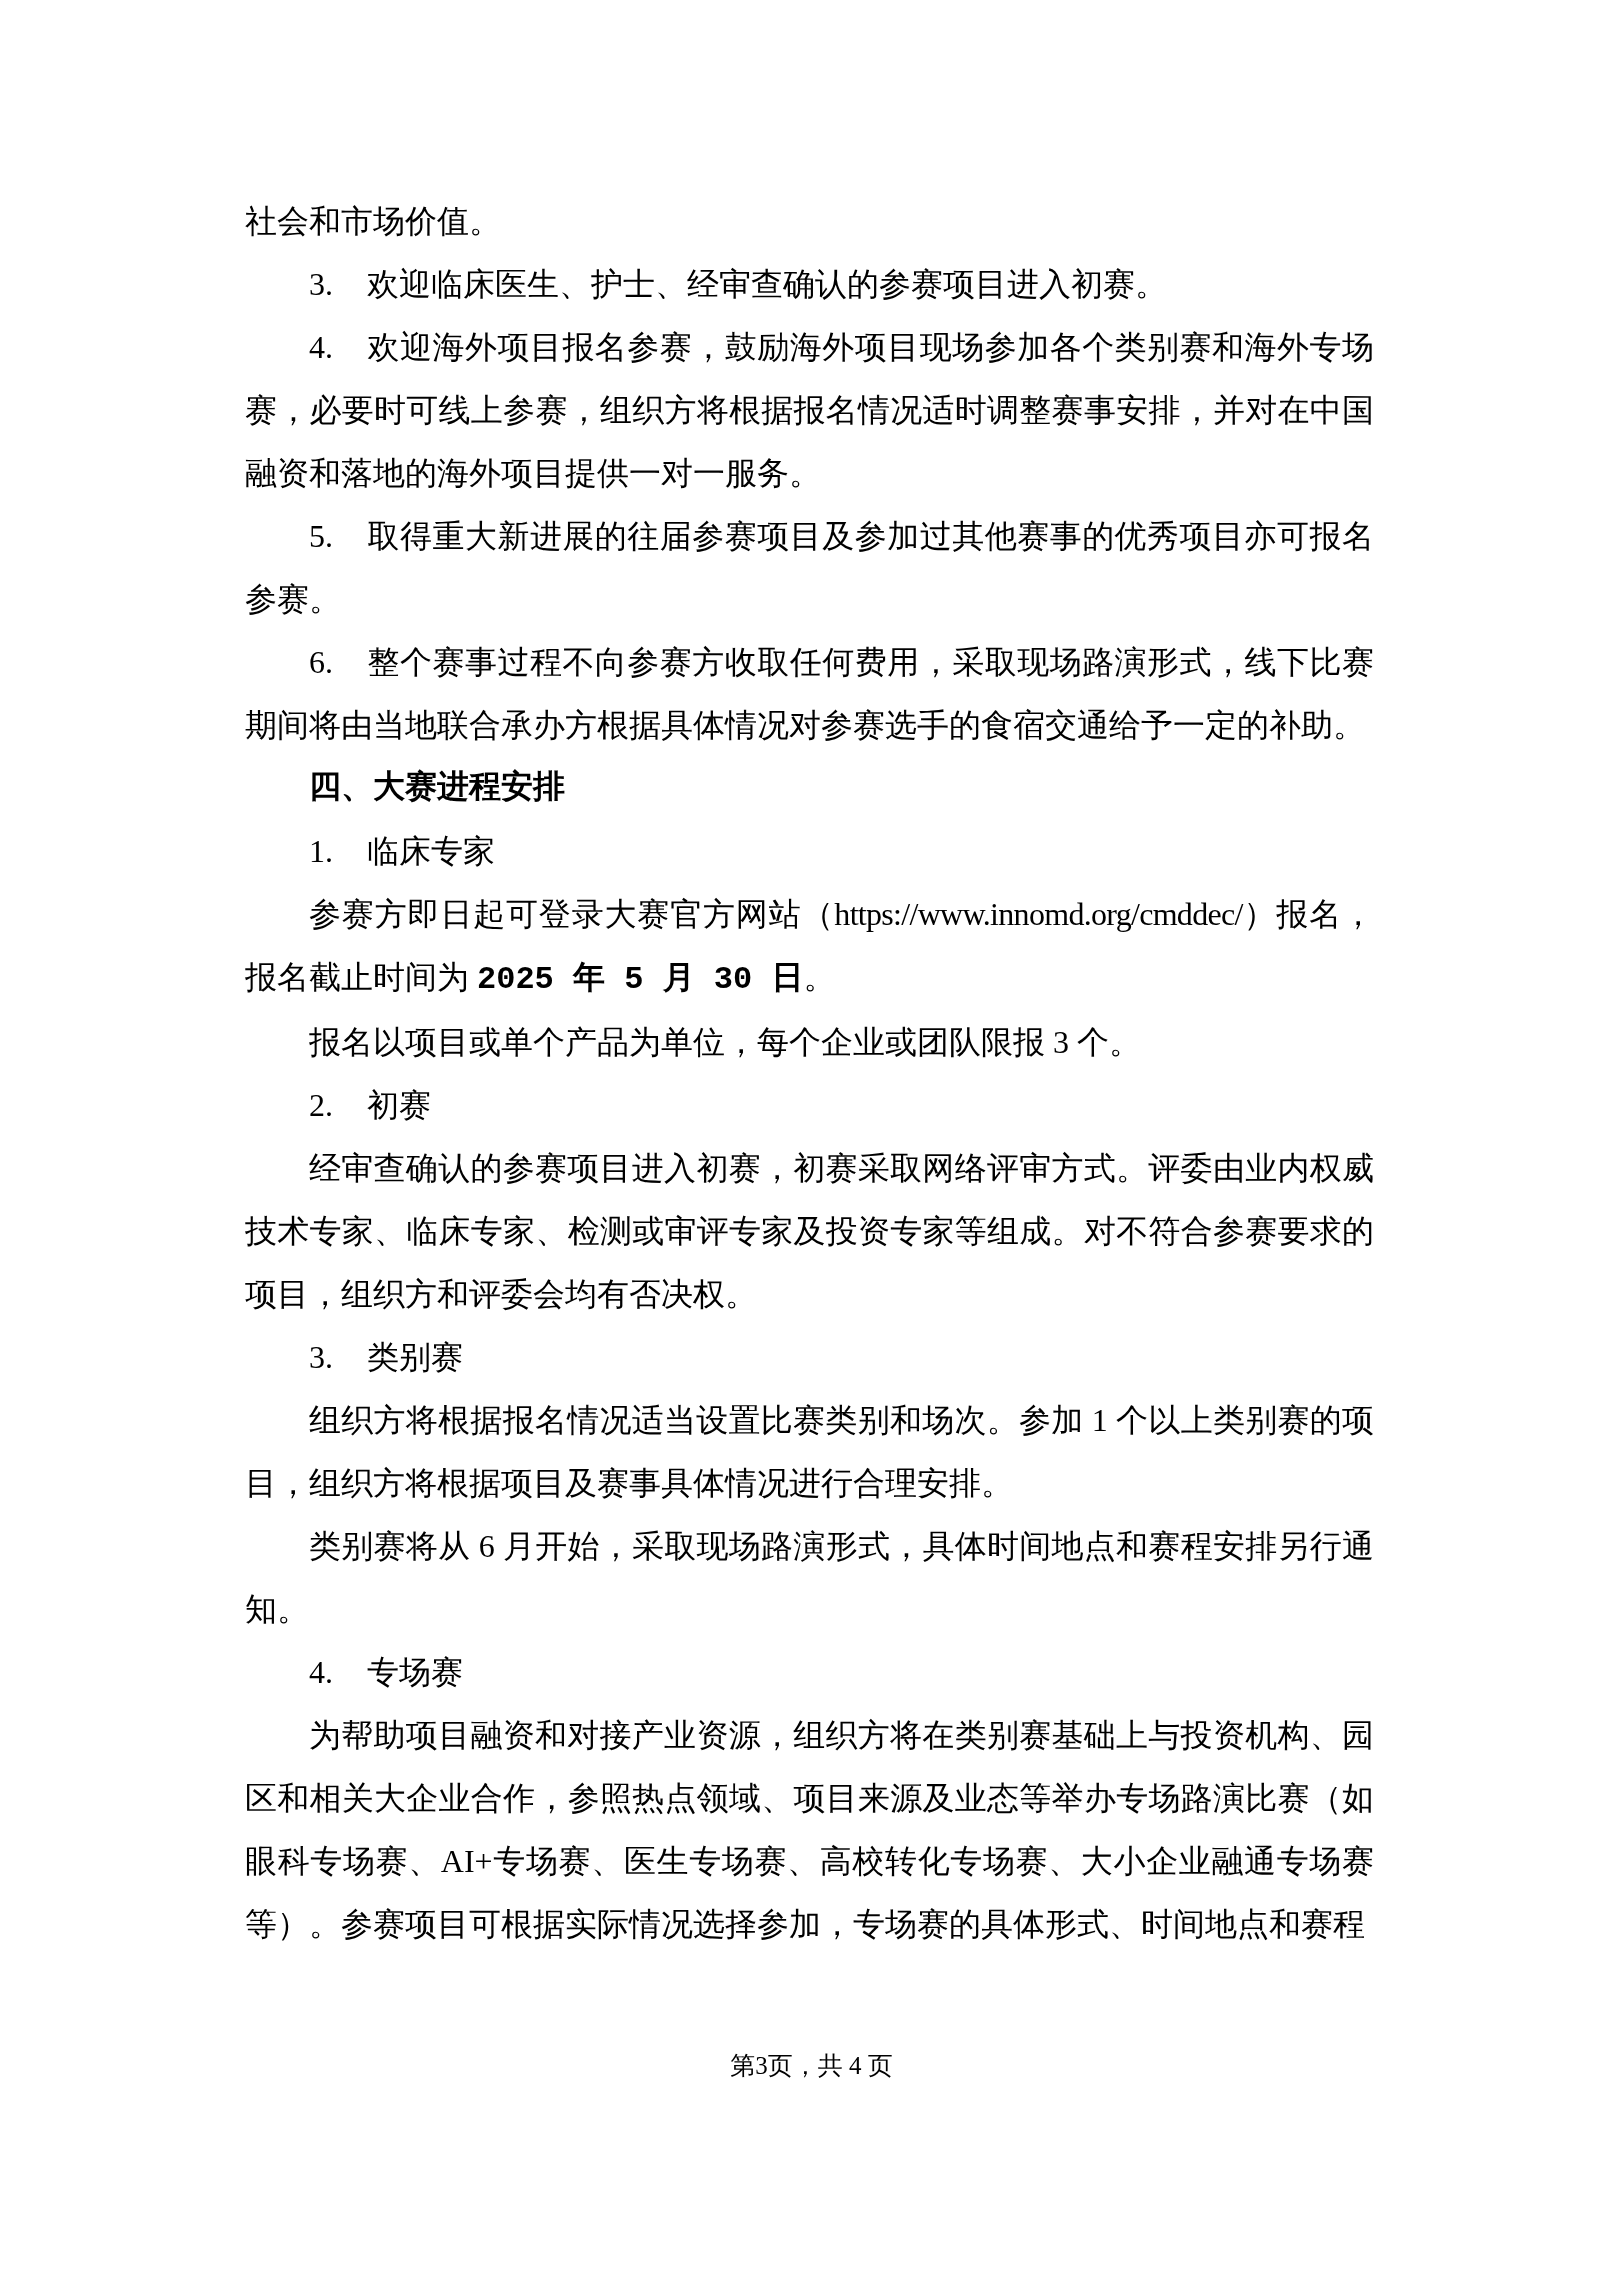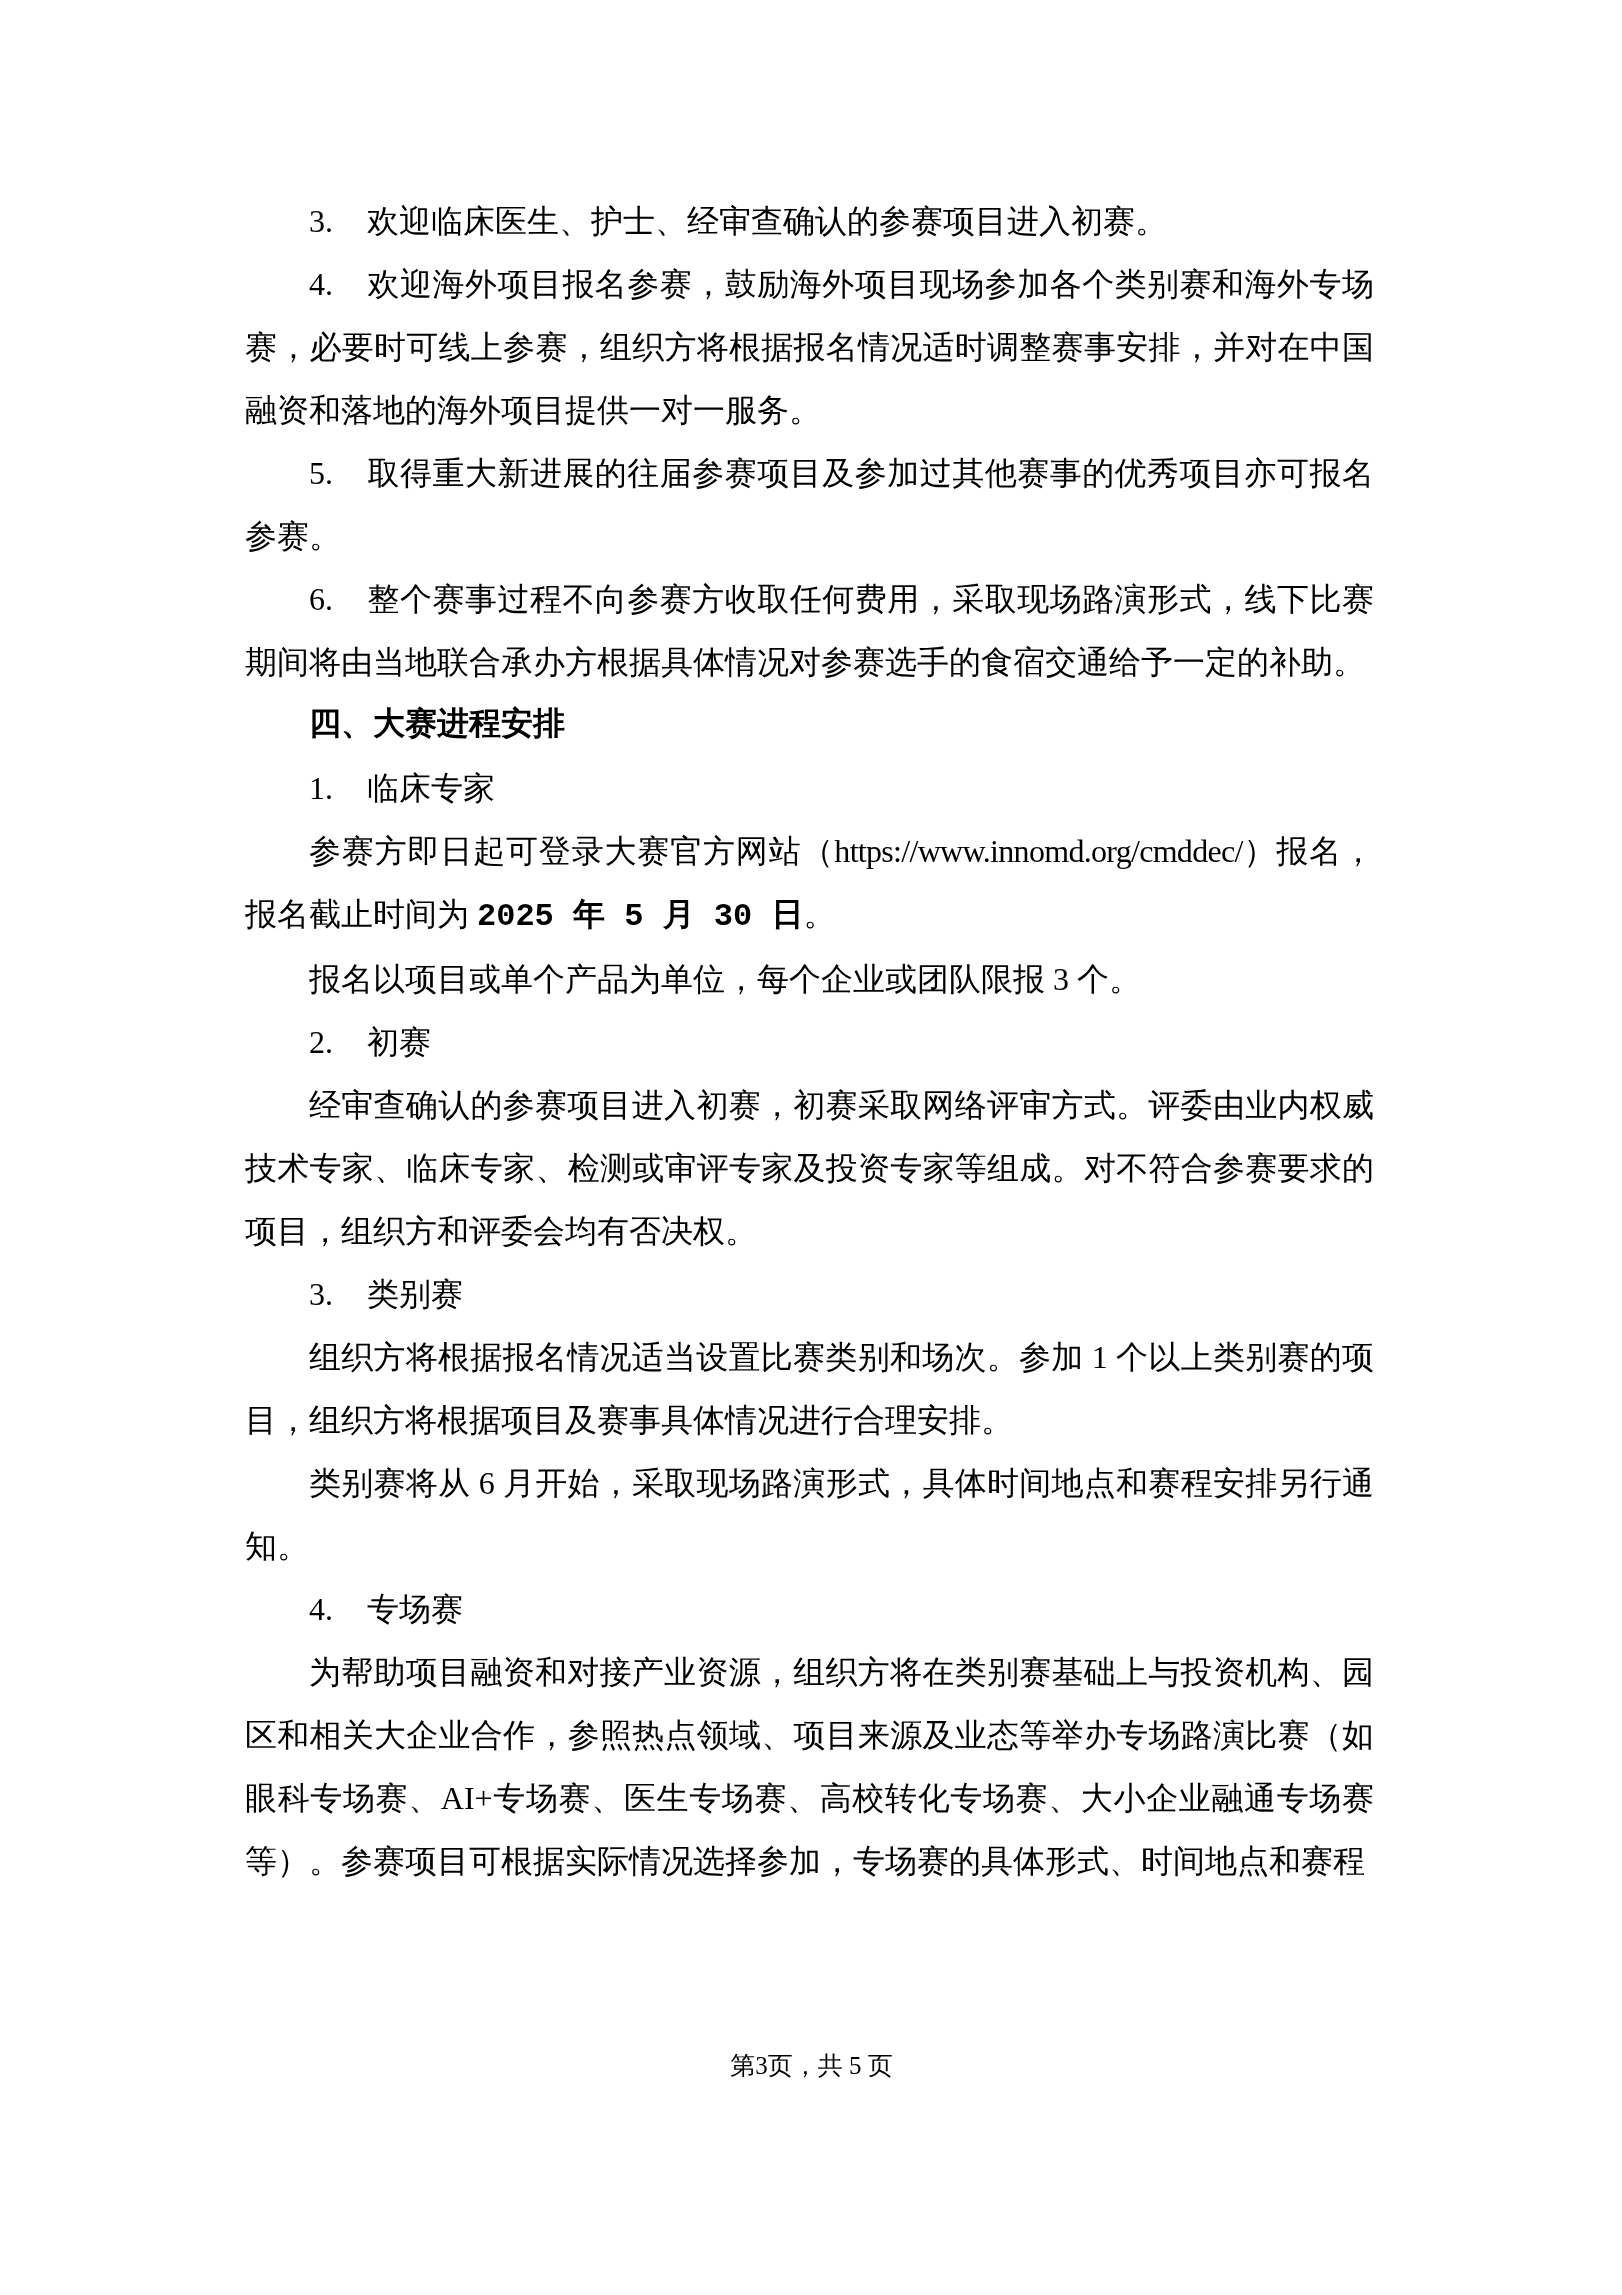--- a/index.html
+++ b/index.html
@@ -61,33 +61,34 @@
     font-size: 25px;
     line-height: 31px;
     color: #000000;
   }
 </style>
 </head>
 <body>
 
 <div class="page">
   <main class="body-text">
+      <p class="para plain"><span>社会和市场价值。</span></p>
       <p class="para numbered"><span class="num">3.</span><span>欢迎临床医生、护士、经审查确认的参赛项目进入初赛。</span></p>
       <p class="para numbered"><span class="num">4.</span><span>欢迎海外项目报名参赛，鼓励海外项目现场参加各个类别赛和海外专场赛，必要时可线上参赛，组织方将根据报名情况适时调整赛事安排，并对在中国融资和落地的海外项目提供一对一服务。</span></p>
       <p class="para numbered"><span class="num">5.</span><span>取得重大新进展的往届参赛项目及参加过其他赛事的优秀项目亦可报名参赛。</span></p>
       <p class="para numbered"><span class="num">6.</span><span>整个赛事过程不向参赛方收取任何费用，采取现场路演形式，线下比赛期间将由当地联合承办方根据具体情况对参赛选手的食宿交通给予一定的补助。</span></p>
       <p class="para heading"><span>四、大赛进程安排</span></p>
       <p class="para numbered"><span class="num">1.</span><span>临床专家</span></p>
       <p class="para indent"><span>参赛方即日起可登录大赛官方网站（</span><span class="url">https://www.innomd.org/cmddec/</span><span>）报名，报名截止时间为 </span><span class="bold">2025 年 5 月 30 日</span><span>。</span></p>
       <p class="para indent"><span>报名以项目或单个产品为单位，每个企业或团队限报 3 个。</span></p>
       <p class="para numbered"><span class="num">2.</span><span>初赛</span></p>
       <p class="para indent"><span>经审查确认的参赛项目进入初赛，初赛采取网络评审方式。评委由业内权威技术专家、临床专家、检测或审评专家及投资专家等组成。对不符合参赛要求的项目，组织方和评委会均有否决权。</span></p>
       <p class="para numbered"><span class="num">3.</span><span>类别赛</span></p>
       <p class="para indent"><span>组织方将根据报名情况适当设置比赛类别和场次。参加 1 个以上类别赛的项目，组织方将根据项目及赛事具体情况进行合理安排。</span></p>
       <p class="para indent"><span>类别赛将从 6 月开始，采取现场路演形式，具体时间地点和赛程安排另行通知。</span></p>
       <p class="para numbered"><span class="num">4.</span><span>专场赛</span></p>
       <p class="para indent"><span>为帮助项目融资和对接产业资源，组织方将在类别赛基础上与投资机构、园区和相关大企业合作，参照热点领域、项目来源及业态等举办专场路演比赛（如眼科专场赛、AI+专场赛、医生专场赛、高校转化专场赛、大小企业融通专场赛等）。参赛项目可根据实际情况选择参加，专场赛的具体形式、时间地点和赛程</span></p>
     </main>
   <div class="footer">
-    <span>第3页，共 5 页</span>
+    <span>第3页，共 4 页</span>
   </div>
 </div>
 
 
 </body></html>

